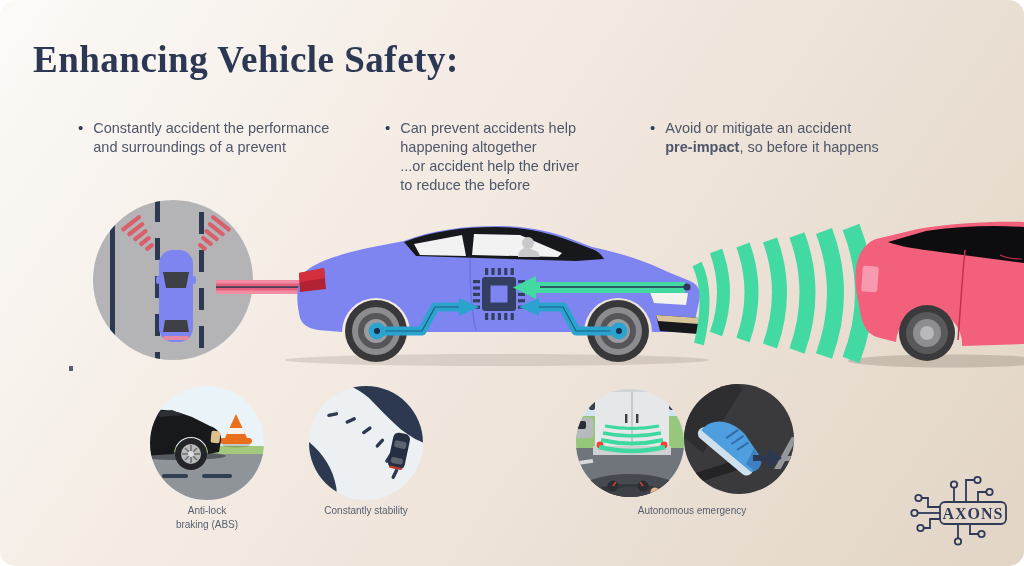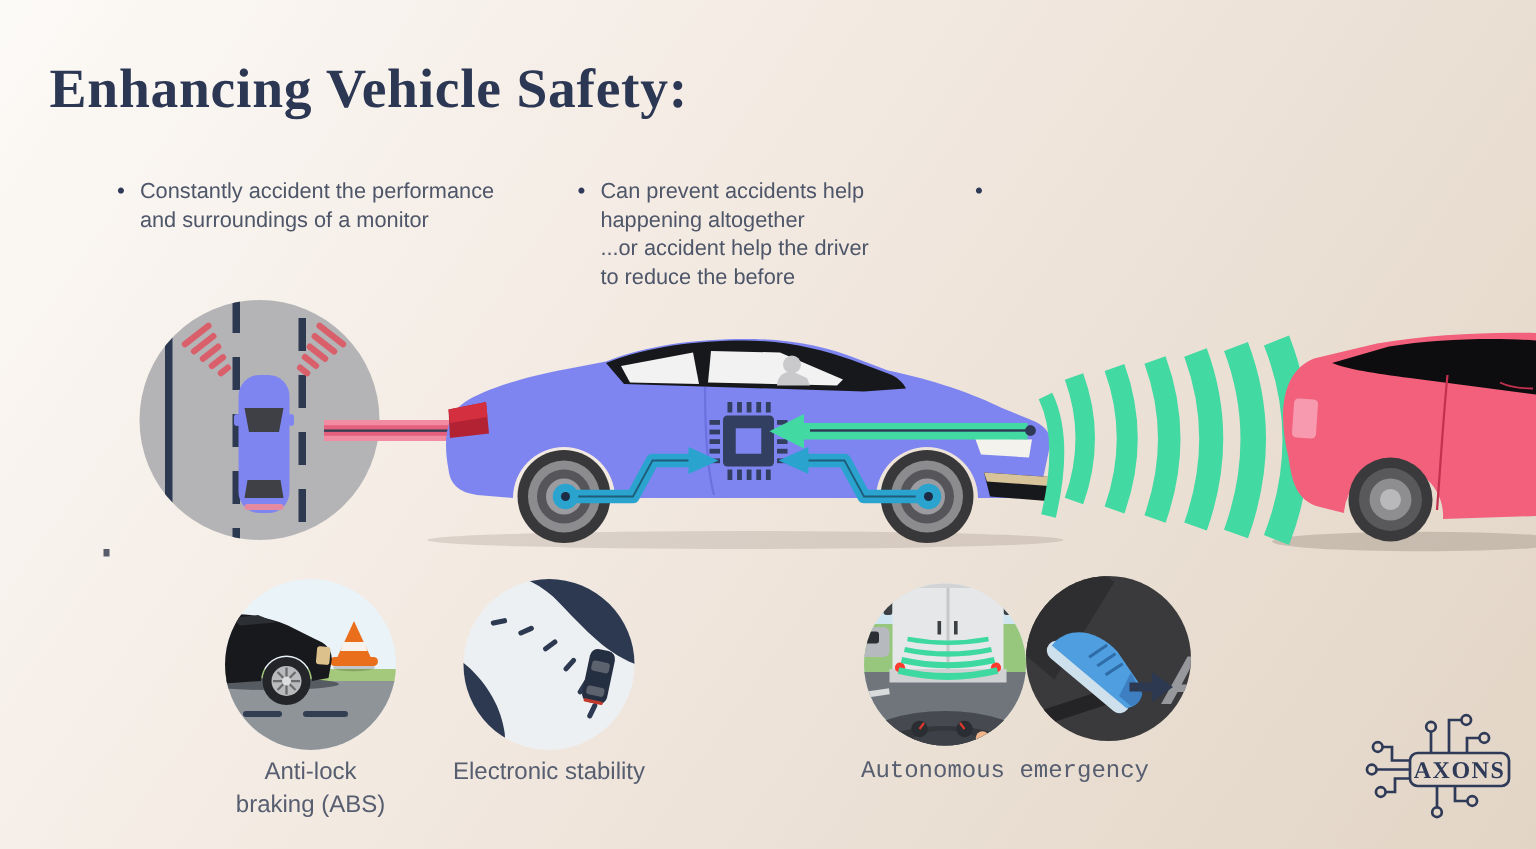--- a/index.html
+++ b/index.html
@@ -1,69 +1,74 @@
 <!DOCTYPE html>
 <html><head>
 <meta charset="utf-8">
 <style>
   html,body{margin:0;padding:0;}
   .canvas{
     position:relative;width:1024px;height:566px;overflow:hidden;
     background:linear-gradient(125deg,#fcfaf7 0%,#f3eae2 40%,#ece1d6 65%,#e2d5c6 100%);
     font-family:"Liberation Sans",sans-serif;
+    border-radius:15px;
   }
   .title{
     position:absolute;left:33px;top:38px;margin:0;
     font-family:"Liberation Serif","DejaVu Serif",serif;
     font-weight:700;font-size:37px;letter-spacing:.5px;color:#2c3754;
   }
   .bullet{position:absolute;display:flex;gap:10px;color:#4e5669;font-size:14.5px;line-height:1.3;}
   .bullet .dot{color:#2e3a58;font-size:15px;line-height:1.2;}
   .bullet span.ln{display:block;}
   .b1{left:78px;top:119px;width:270px;}
   .b2{left:385px;top:119px;width:230px;}
   .b3{left:650px;top:119px;width:280px;}
   .bold{font-weight:700;}
-  .feature-label{position:absolute;text-align:center;color:#565e70;font-size:16px;line-height:1.35;}
+  .feature-label{position:absolute;text-align:center;color:#565e70;font-size:10px;line-height:1.35;}
   .feature-label span{display:block;}
   .lbl-abs{left:132px;top:504px;width:150px;}
   .lbl-esc{left:291px;top:504px;width:150px;}
-  .lbl-aeb{left:570px;top:504px;width:200px;font-family:Liberation Mono, monospace;}
+  .lbl-aeb{left:592px;top:504px;width:200px;}
   .scene{position:absolute;left:0;top:190px;}
   .circ{position:absolute;}
   .stray{position:absolute;left:69px;top:366px;width:4px;height:5px;background:#3a4252;opacity:.85;}
   .logo{position:absolute;left:908px;top:468px;}
 </style>
 </head>
 <body>
 
 <div class="canvas">
 
   <h1 class="title">Enhancing Vehicle Safety:</h1>
 
   <div class="bullet b1">
     <span class="dot">•</span>
     <span>
       <span class="ln">Constantly accident the performance</span>
-      <span class="ln">and surroundings of a monitor</span>
+      <span class="ln">and surroundings of a prevent</span>
     </span>
   </div>
 
   <div class="bullet b2">
     <span class="dot">•</span>
     <span>
       <span class="ln">Can prevent accidents help</span>
       <span class="ln">happening altogether</span>
       <span class="ln">...or accident help the driver</span>
       <span class="ln">to reduce the before</span>
     </span>
   </div>
 
   <div class="bullet b3">
     <span class="dot">•</span>
+    <span>
+      <span class="ln">Avoid or mitigate an accident</span>
+      <span class="ln"><span class="bold">pre-impact</span><span>, so before it happens</span></span>
+    </span>
   </div>
 
   <svg class="scene" width="1024" height="205" viewBox="0 190 1024 205">
     <defs>
       <clipPath id="clipRoadCircle">
           <circle cx="173" cy="280" r="80"></circle>
         </clipPath>
     </defs>
 
     <g>
@@ -370,21 +375,21 @@
       </g>
       <polygon points="70,72 85,72 85,65 99,75 85,85 85,78 70,78" fill="#2c3950"></polygon>
     </g>
   </svg>
 
   <div class="feature-label lbl-abs">
     <span>Anti-lock</span>
     <span>braking (ABS)</span>
   </div>
   <div class="feature-label lbl-esc">
-    <span>Electronic stability</span>
+    <span>Constantly stability</span>
   </div>
   <div class="feature-label lbl-aeb">
     <span>Autonomous emergency</span>
   </div>
 
   <svg class="logo" width="110" height="86" viewBox="0 0 110 86">
     <g stroke="#2e3a58" stroke-width="1.8" fill="none">
       <rect x="32" y="34" width="66" height="22" rx="5"></rect>
 
       <path d="M46,34 V20"></path>

